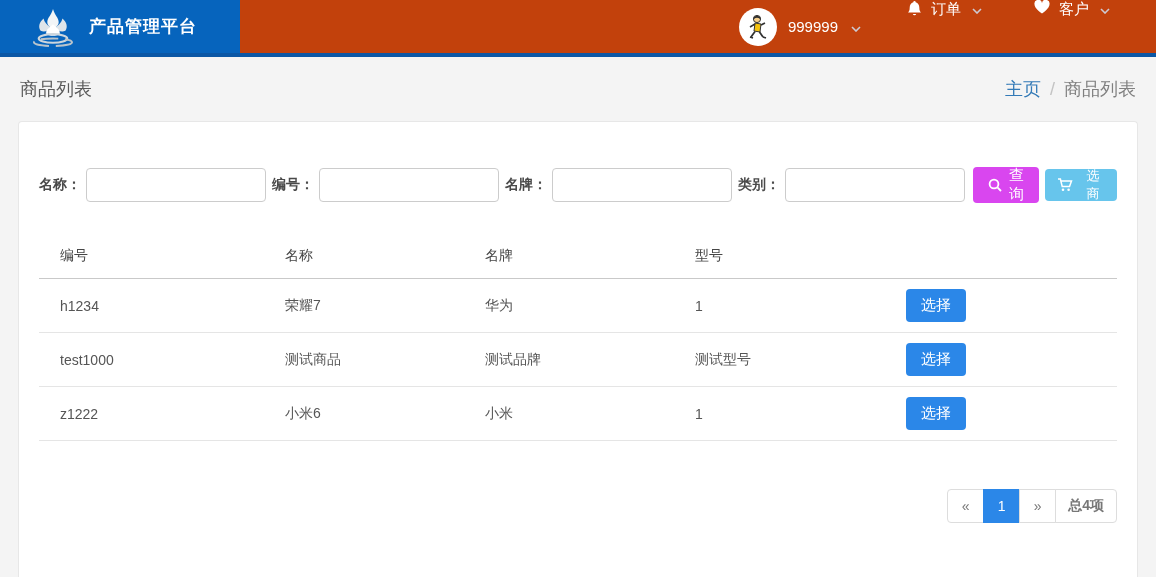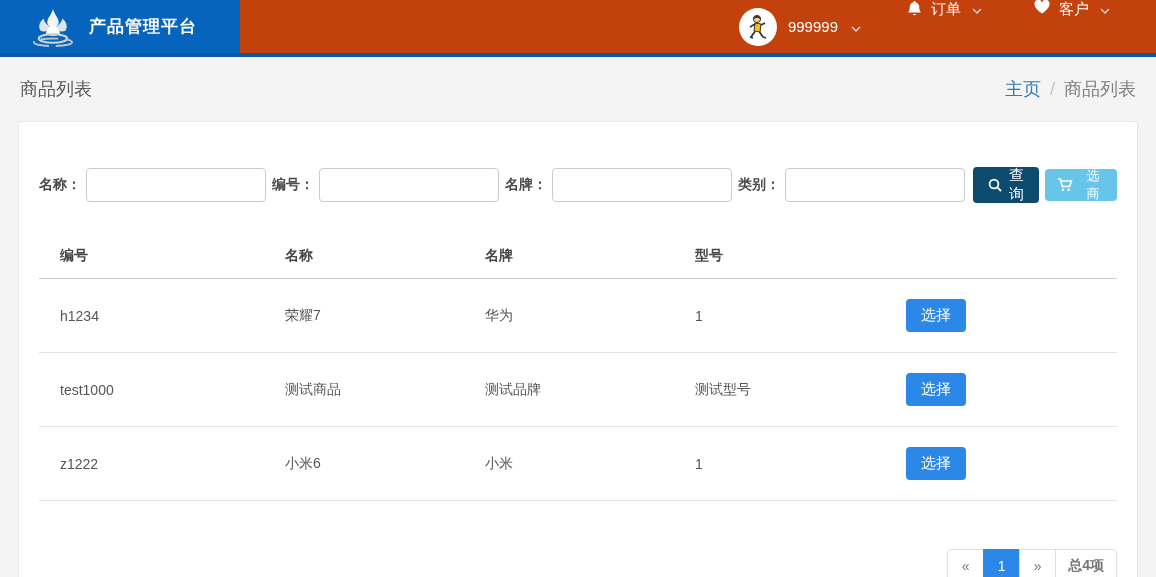--- a/index.html
+++ b/index.html
@@ -56,38 +56,38 @@
   .form-label { font-size:14px; font-weight:bold; color:#4a4a4a; margin-right:5px; white-space:nowrap; }
   .form-input {
     width:180px; height:34px; border:1px solid #ccc; border-radius:4px;
     padding:0 10px; font-size:14px; color:#555; outline:none;
     font-family:"Liberation Sans","DejaVu Sans",sans-serif;
   }
   .btn { border:none; border-radius:4px; color:#fff; cursor:pointer;
          display:inline-flex; align-items:center; justify-content:center;
          font-family:"Liberation Sans","DejaVu Sans",sans-serif; }
   .btn-query {
-    background:#0c4a6e; height:36px; padding:0 15px; font-size:15px; gap:7px; margin-left:2px;
+    background:#d946ef; height:36px; padding:0 15px; font-size:15px; gap:7px; margin-left:2px;
   }
   .btn-selected {
     background:#67c5ec; height:32px; padding:0 12px; font-size:13px; gap:8px; margin-left:6px;
   }
 
   
   table.products { width:100%; border-collapse:collapse; margin-top:38px; font-size:14px; }
   .products th {
-    text-align:left; font-weight:bold; color:#464646;
+    text-align:left; font-weight:normal; color:#464646;
     padding:6px 8px 13px 8px; border-bottom:1px solid #c9c9c9;
   }
   .products td {
     padding:15px 8px; color:#555; border-bottom:1px solid #e5e5e5;
     vertical-align:middle;
   }
   .products th:first-child, .products td:first-child { padding-left:21px; }
-  .products td.cell-action { padding:20px 8px;margin-top:44px; }
+  .products td.cell-action { padding:10px 8px;margin-top:44px; }
   .btn-select {
     background:#2b87e8; height:33px; padding:0 15px; font-size:15px;
   }
 
   
   .pagination-wrap { display:flex; justify-content:flex-end; margin-top:48px; }
   .pagination { display:inline-flex; }
   .page-cell {
     min-width:37px; height:34px; padding:0 12px;
     display:flex; align-items:center; justify-content:center;

